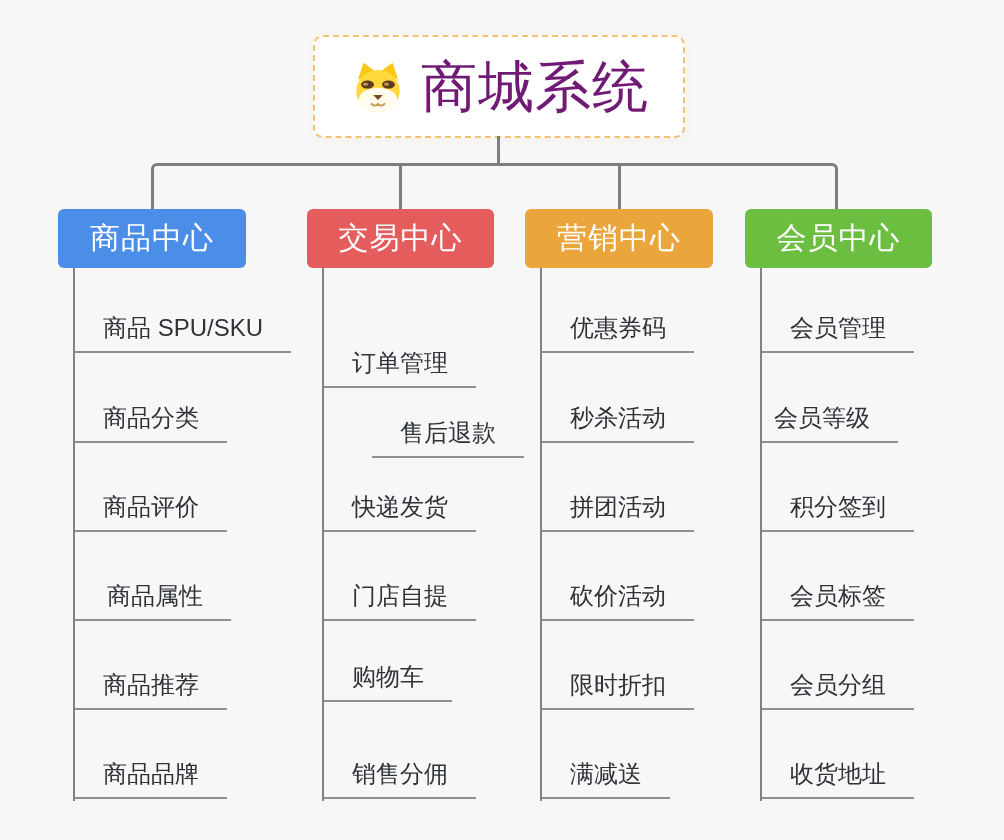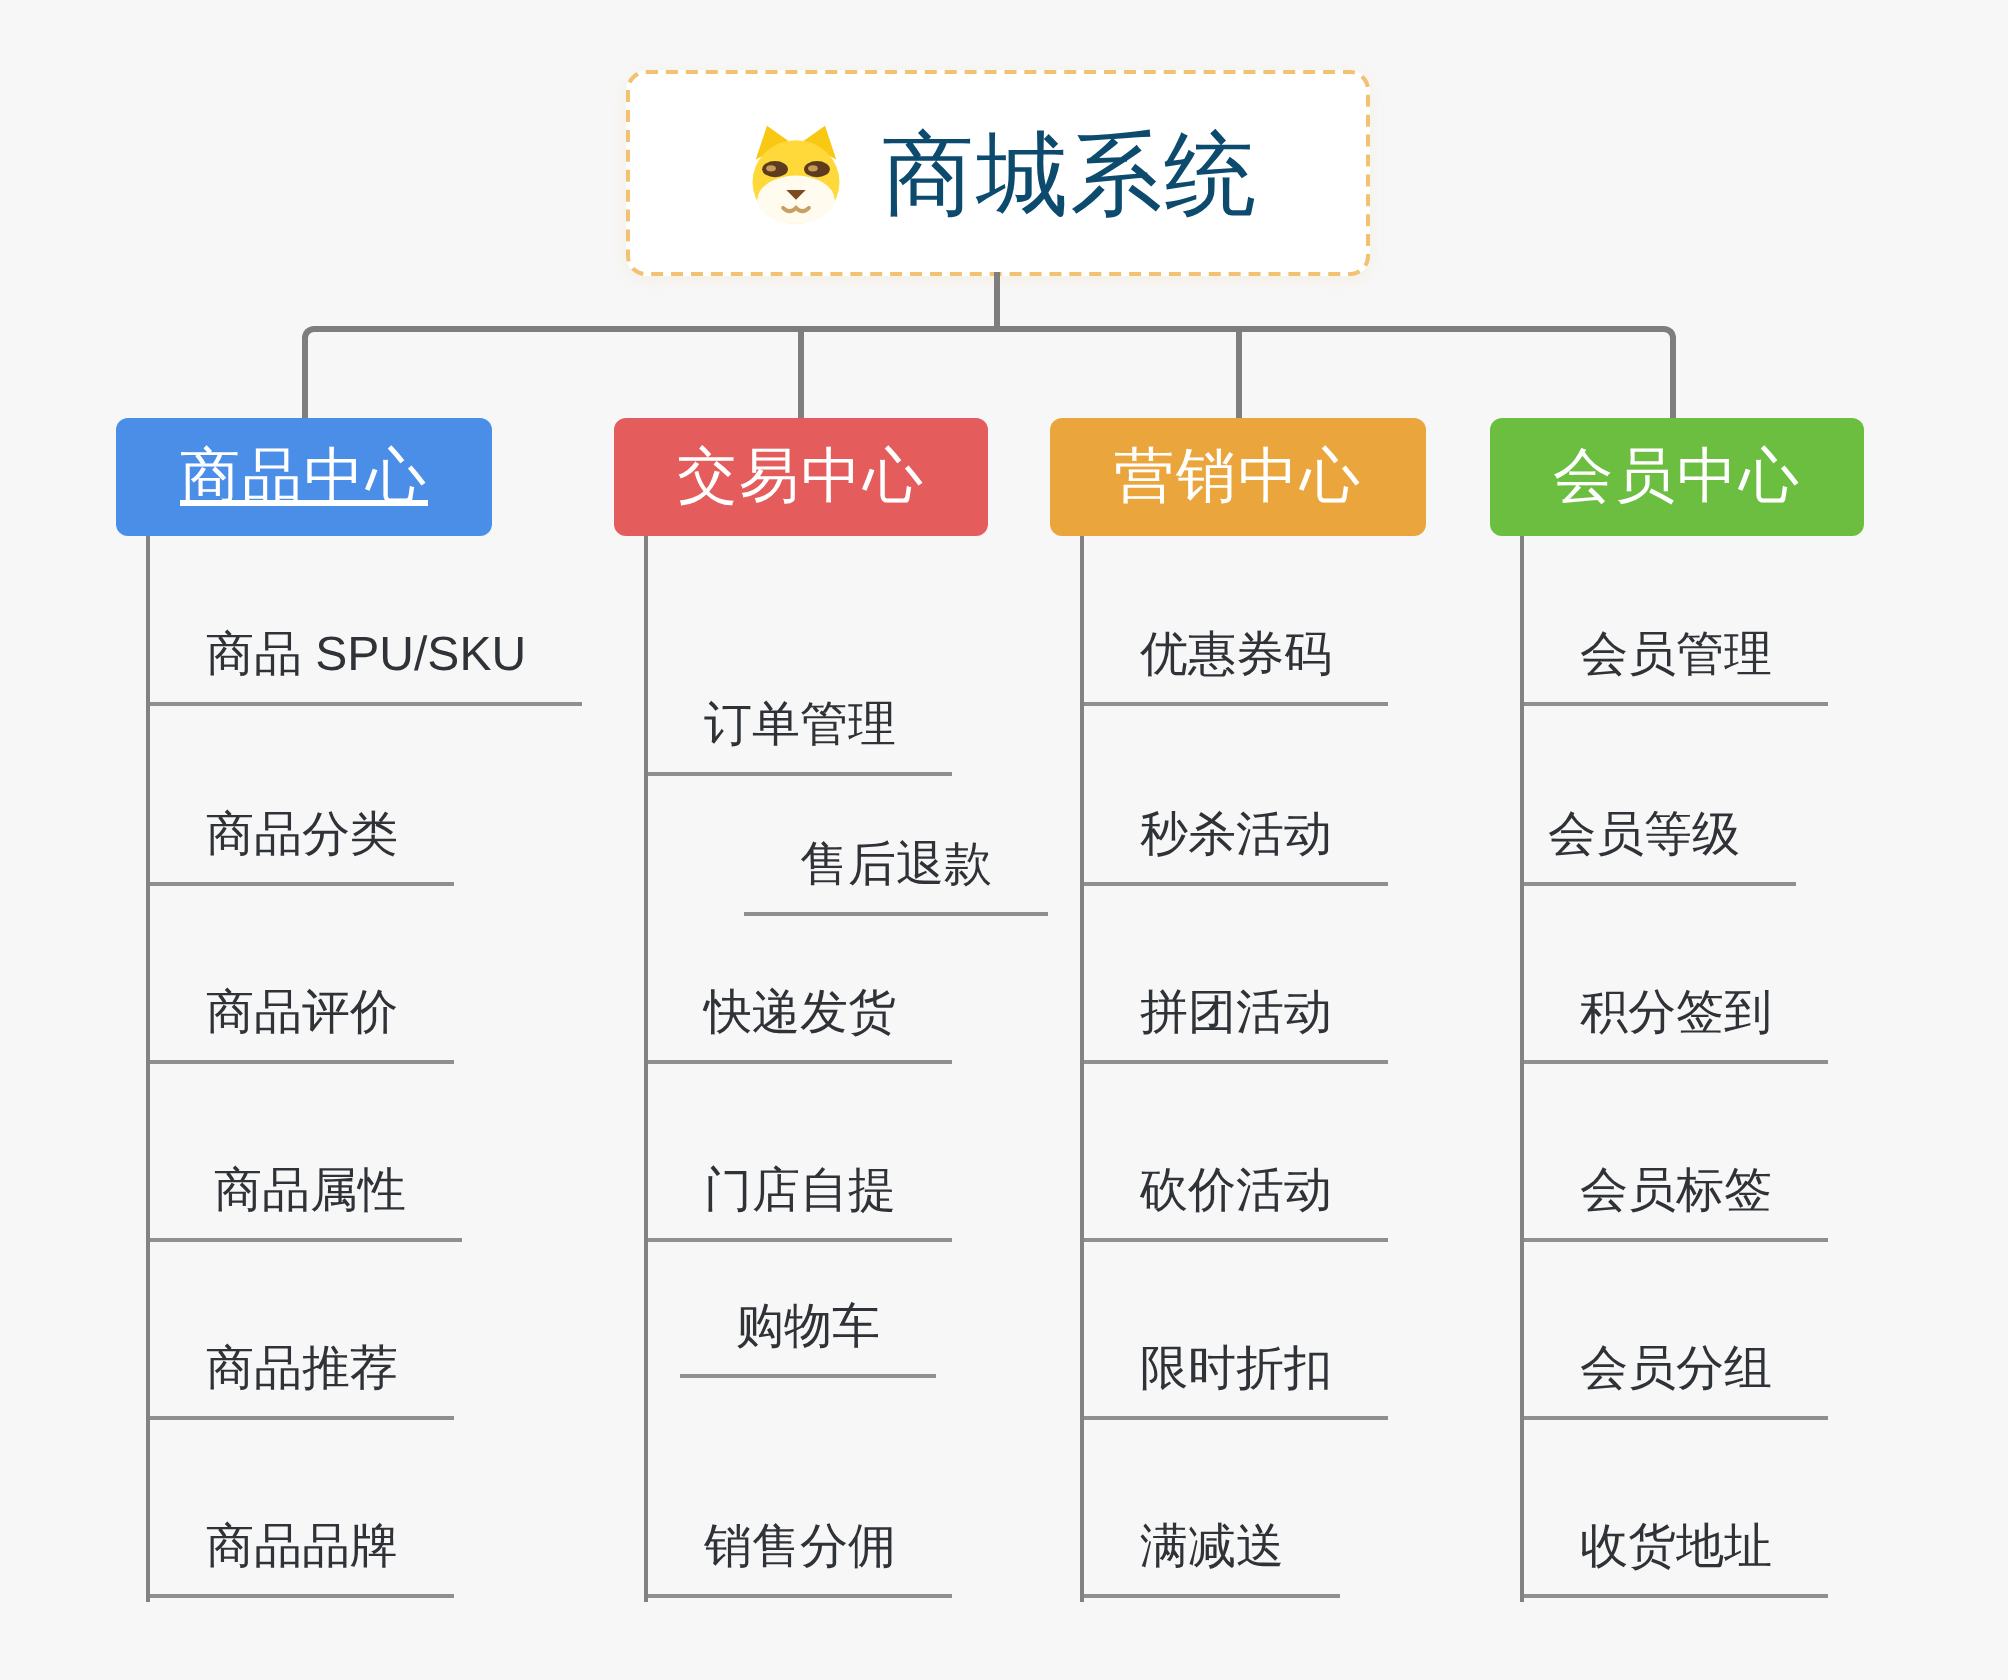--- a/index.html
+++ b/index.html
@@ -25,23 +25,23 @@
     border: 2px dashed #f2c272;
     border-radius: 10px;
     box-sizing: border-box;
     display: flex;
     align-items: center;
     justify-content: center;
     gap: 14px;
     box-shadow: 0 2px 8px rgba(235, 175, 80, 0.10);
   }
   .root-title {
-    font-size: 46px;
+    font-size: 56px;
     line-height: 1;
-    color: #0c4a6e;
+    color: #701a75;
     letter-spacing: 1px;
     white-space: nowrap;
   }
   .dog { display: inline-flex; }
 
   
   .conn { position: absolute; box-sizing: border-box; }
   .stem {
     left: 497px; top: 136px;
     width: 3px; height: 30px;
@@ -129,40 +129,40 @@
     <span class="root-title">商城系统</span>
   </div>
 
   <div class="conn stem"></div>
   <div class="conn bracket-left"></div>
   <div class="conn bracket-right"></div>
   <div class="conn drop drop-2"></div>
   <div class="conn drop drop-3"></div>
 
   <div id="branches">
-      <div class="branch-header" style="left: 58px; width: 188px; background: rgb(74, 142, 232); text-decoration: underline;">
+      <div class="branch-header" style="left: 58px; width: 188px; background: rgb(74, 142, 232);">
         <span>商品中心</span>
       </div>
       <div class="branch-column" style="left: 73px;">
         <div class="branch-item" style="top: 43px;">商品 SPU/SKU</div>
         <div class="branch-item" style="top: 133px;">商品分类</div>
         <div class="branch-item" style="top: 222px;">商品评价</div>
         <div class="branch-item" style="top: 311px; padding-left: 32px;">商品属性</div>
         <div class="branch-item" style="top: 400px;">商品推荐</div>
         <div class="branch-item" style="top: 489px;">商品品牌</div>
       </div>
       <div class="branch-header" style="left: 307px; width: 187px; background: rgb(228, 92, 92);">
         <span>交易中心</span>
       </div>
       <div class="branch-column" style="left: 322px;">
         <div class="branch-item" style="top: 38px; margin-top: 40px;">订单管理</div>
         <div class="branch-item" style="top: 148px; margin-left: 48px;">售后退款</div>
         <div class="branch-item" style="top: 222px;">快递发货</div>
         <div class="branch-item" style="top: 311px;">门店自提</div>
-        <div class="branch-item" style="top: 379px; margin-left: 16px;">购物车</div>
+        <div class="branch-item" style="top: 392px;">购物车</div>
         <div class="branch-item" style="top: 489px;">销售分佣</div>
       </div>
       <div class="branch-header" style="left: 525px; width: 188px; background: rgb(234, 166, 60);">
         <span>营销中心</span>
       </div>
       <div class="branch-column" style="left: 540px;">
         <div class="branch-item" style="top: 43px;">优惠券码</div>
         <div class="branch-item" style="top: 133px;">秒杀活动</div>
         <div class="branch-item" style="top: 222px;">拼团活动</div>
         <div class="branch-item" style="top: 311px;">砍价活动</div>

